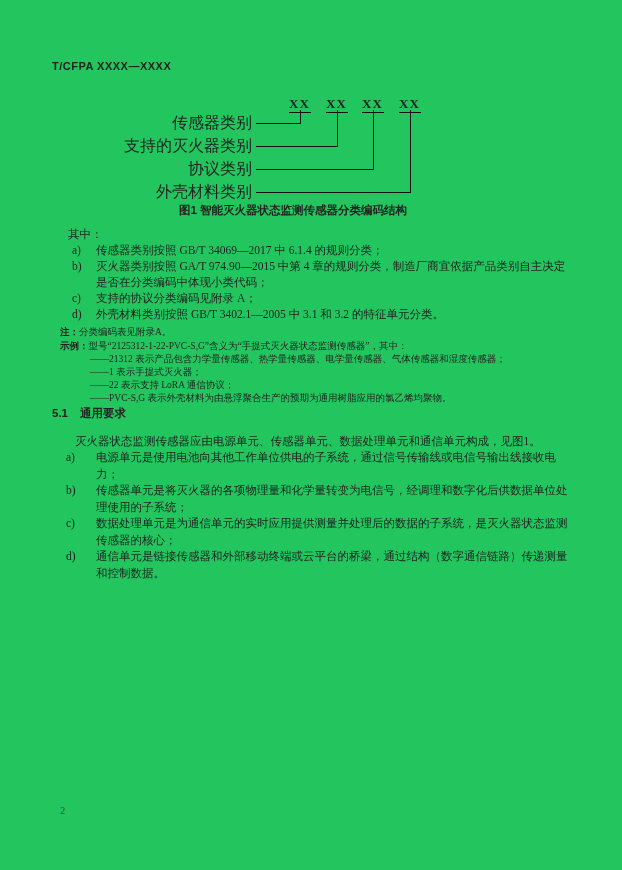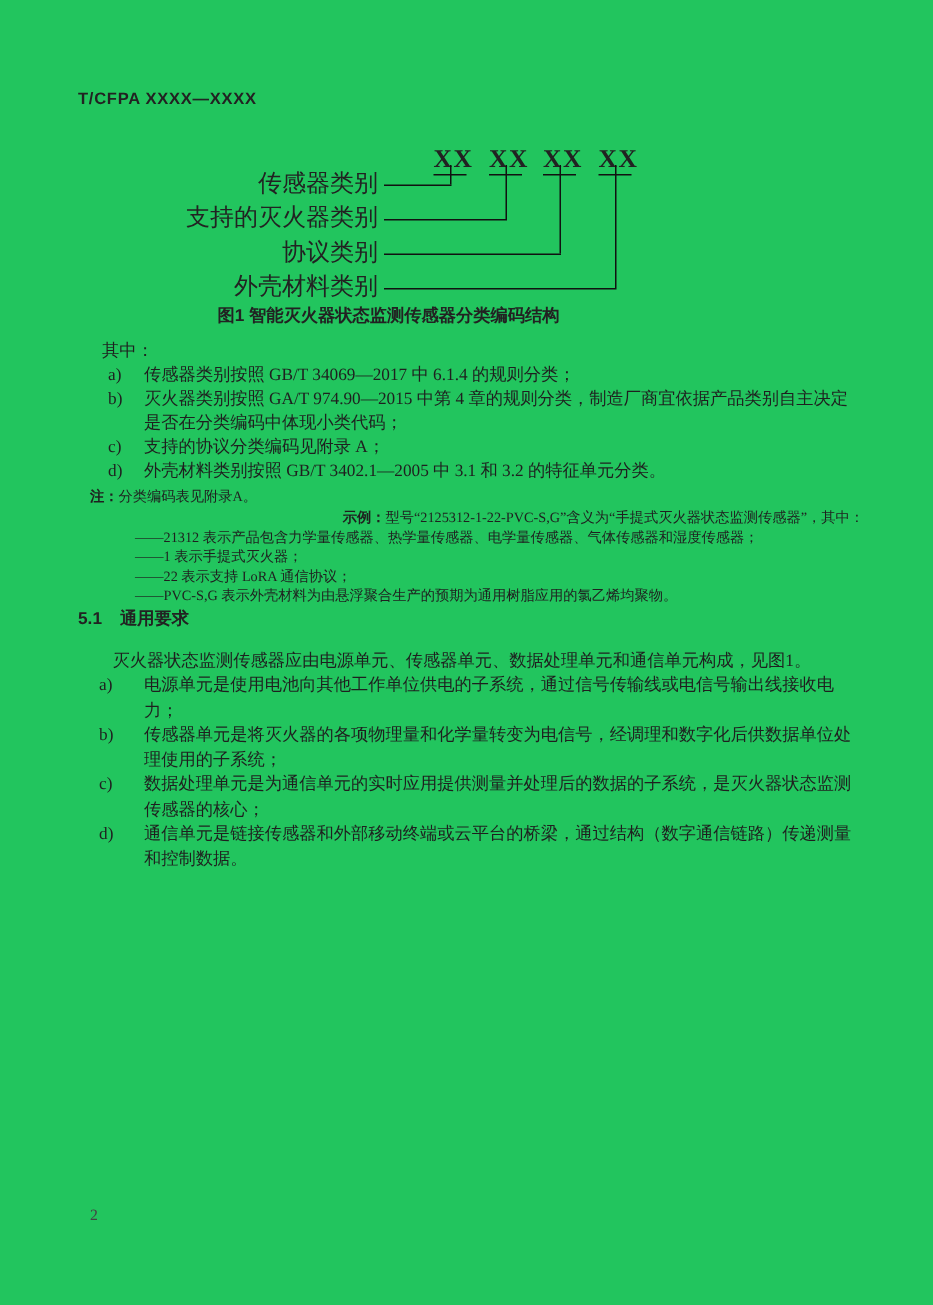--- a/index.html
+++ b/index.html
@@ -12,43 +12,43 @@
     color:#1f1f1f;
     overflow:hidden;
   }
   .hdr{
     position:absolute;left:52px;top:60px;
     font-family:"Liberation Sans","DejaVu Sans",sans-serif;
     font-weight:bold;font-size:11px;letter-spacing:0.5px;color:#222;
   }
   
   .code{
-    position:absolute;top:96px;width:22px;text-align:right;
-    font-size:17px;letter-spacing:1px;font-weight:bold;
+    position:absolute;top:96px;width:22px;text-align:left;
+    font-size:13px;letter-spacing:1px;font-weight:bold;
     border-bottom:1.2px solid #111;padding-bottom:0px;color:#222;
   }
   .vline{position:absolute;width:1.2px;background:#111;}
   .hline{position:absolute;height:1.2px;background:#111;}
   .fig-label{
     position:absolute;left:60px;width:192px;text-align:right;
     font-size:16px;line-height:16px;color:#222;
   }
   .caption{
     position:absolute;left:0;top:203px;width:518px;text-align:center;
     font-family:"Liberation Sans","DejaVu Sans",sans-serif;
-    font-weight:bold;font-size:11.5px;color:#222;
+    font-weight:bold;font-size:11.5px;color:#222;padding-left:34px;
   }
   
   .notes{position:absolute;left:52px;top:226px;width:524px;font-size:11.5px;line-height:16px;}
   .notes .intro{margin-left:16px;}
   .n-item{position:relative;padding-left:44px;}
   .n-item .mk{position:absolute;left:20px;top:0;}
   .small-note{margin-left:8px;font-size:9.5px;line-height:13px;margin-top:3px;}
   .small-note b,.ex-line b{font-family:"Liberation Sans","DejaVu Sans",sans-serif;font-weight:bold;}
-  .ex-line{margin-left:8px;font-size:9.5px;line-height:13px;text-align:right;}
+  .ex-line{margin-left:8px;font-size:9.5px;line-height:13px;}
   .ex-item{margin-left:38px;font-size:9.5px;line-height:13px;}
   
   .tech{position:absolute;left:52px;top:405px;width:524px;font-size:11.5px;line-height:16.5px;}
   .h-sec{
     font-family:"Liberation Sans","DejaVu Sans",sans-serif;
     font-weight:bold;font-size:11.5px;color:#222;
   }
   .h-sec .num{margin-right:12px;}
   .h1m{margin:0 0 13px 0;}
   .h2m{margin:0 0 11px 0;}

